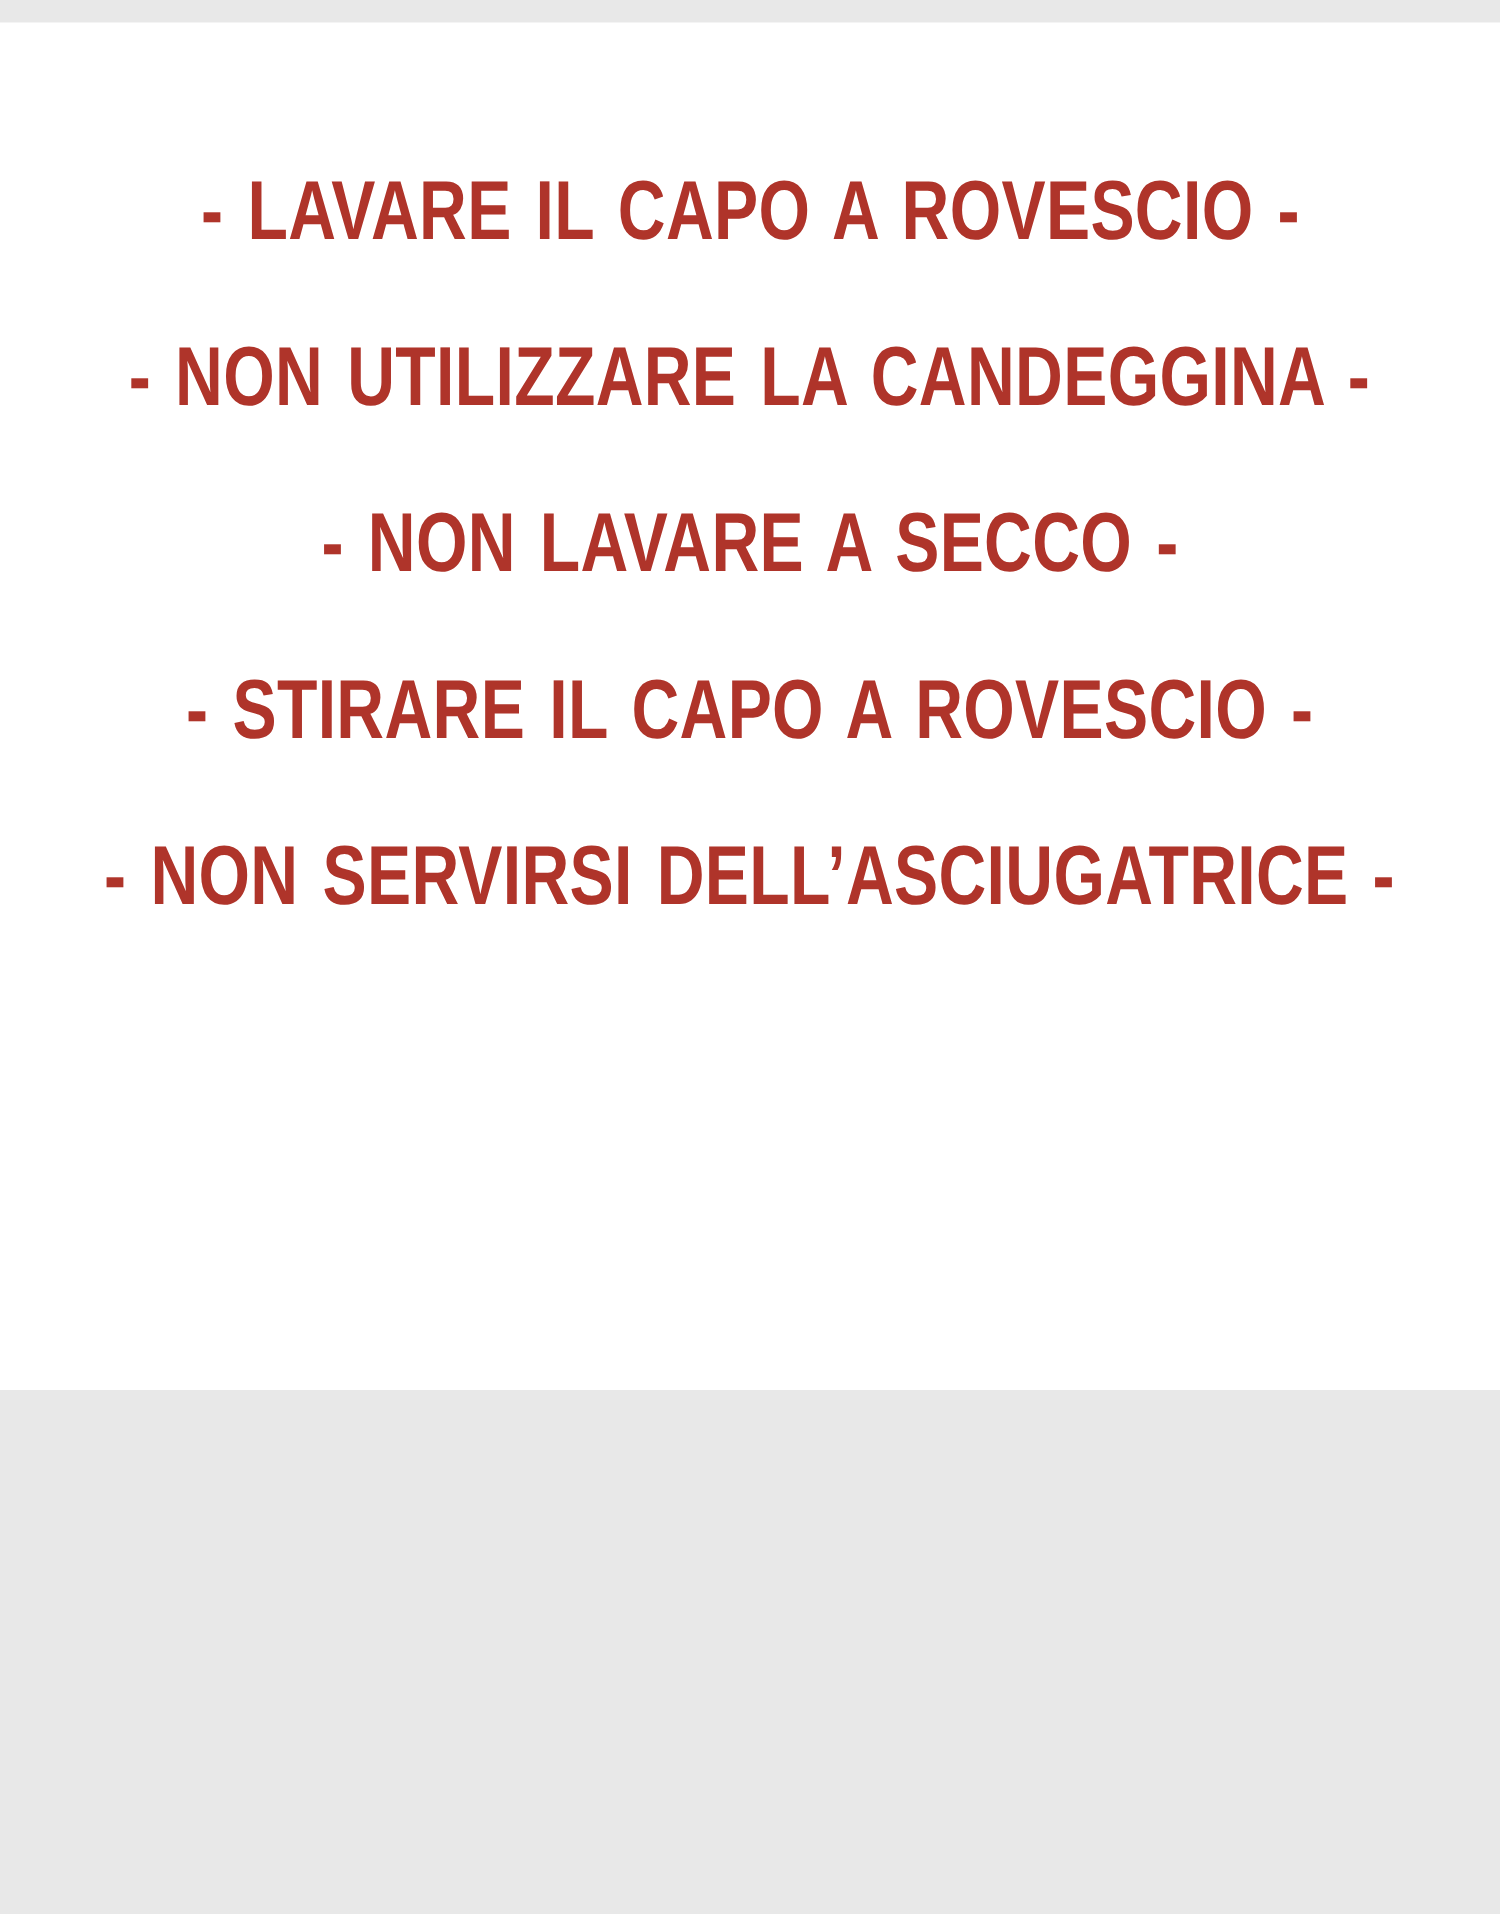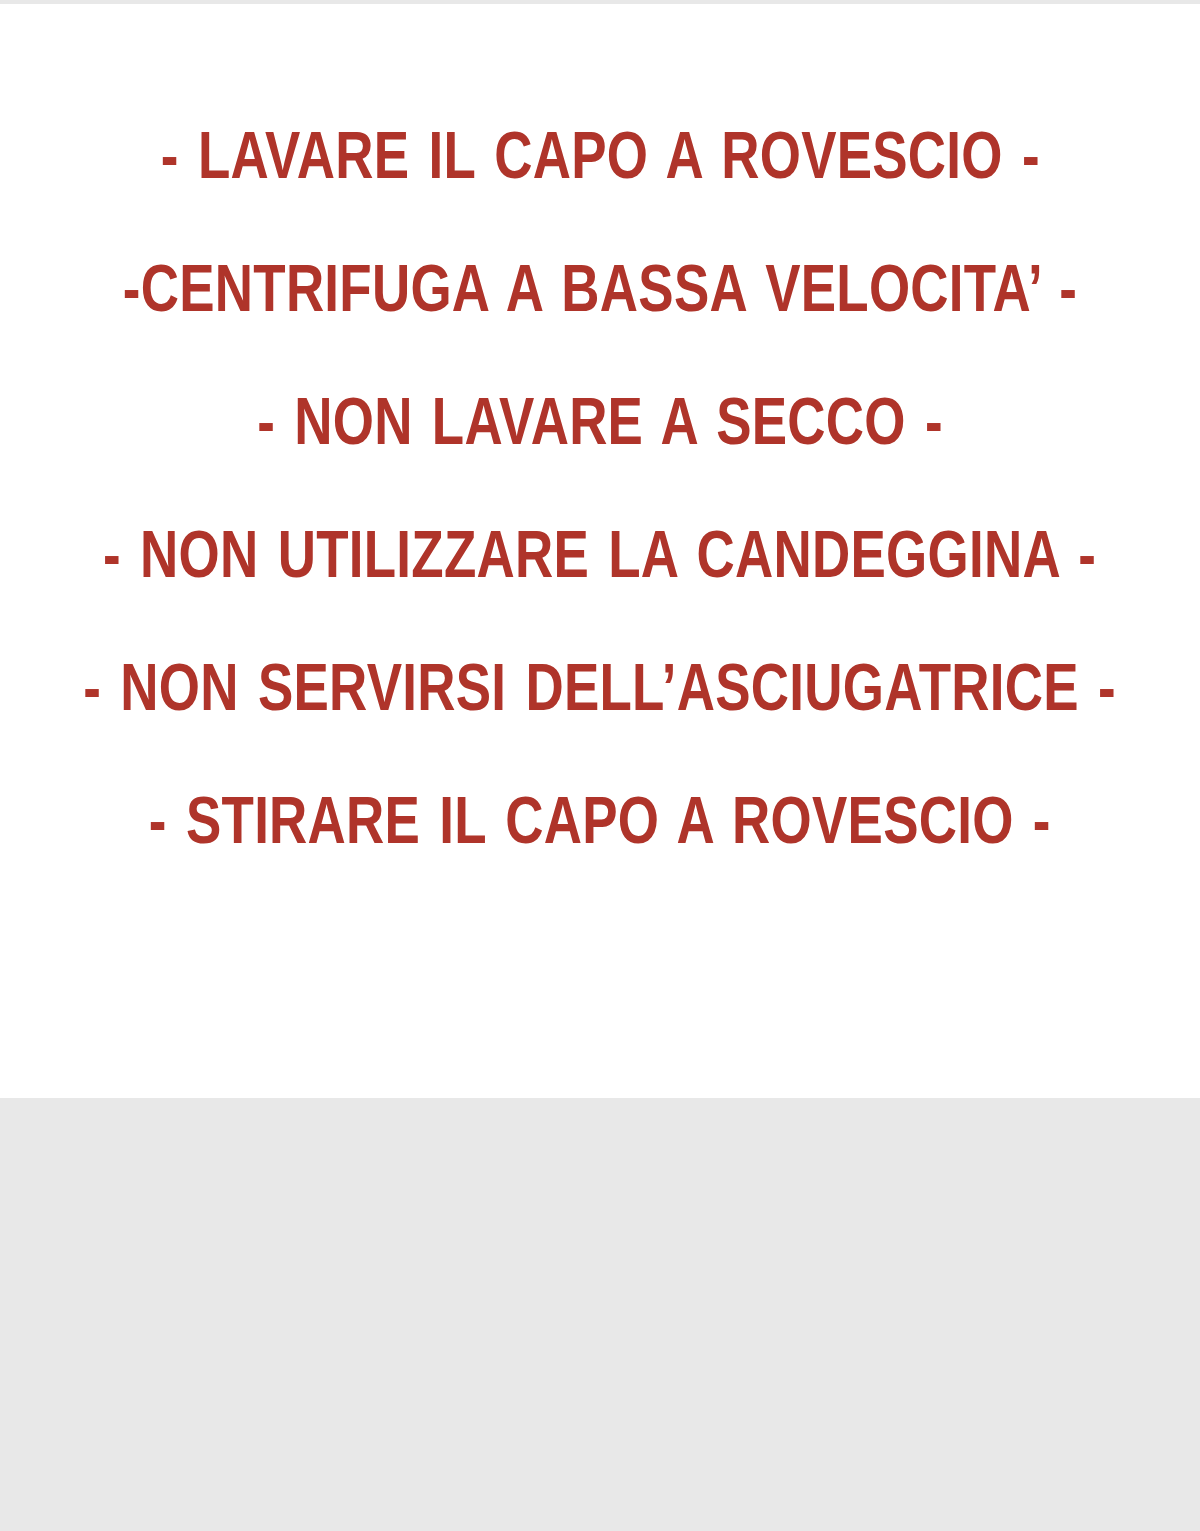--- a/index.html
+++ b/index.html
@@ -7,21 +7,21 @@
     --green: #4C8B3B;
     --bg: #FFFFFF;
   }
   * { margin: 0; padding: 0; box-sizing: border-box; }
   html, body { background: #e8e8e8; }
   .stage {
     position: relative;
     width: 1200px;
     height: 1094px;
     background: var(--bg);
-    margin: 4px auto;
+    margin: 18px auto;
     overflow: hidden;
     font-family: "Liberation Sans", sans-serif;
   }
   .instructions {
     position: absolute;
     top: 84px;
     left: 0;
     width: 1200px;
   }
   .care-line {
@@ -70,33 +70,30 @@
 </head>
 <body>
 
 <div class="stage">
 
   <div class="instructions">
     <div class="care-line">
       <span>- LAVARE IL CAPO A ROVESCIO -</span>
     </div>
     <div class="care-line">
-      <span>-CENTRIFUGA A BASSA VELOCITA’ -</span>
+      <span>- NON UTILIZZARE LA CANDEGGINA -</span>
     </div>
     <div class="care-line">
       <span>- NON LAVARE A SECCO -</span>
     </div>
     <div class="care-line">
-      <span>- NON UTILIZZARE LA CANDEGGINA -</span>
+      <span>- STIRARE IL CAPO A ROVESCIO -</span>
     </div>
     <div class="care-line">
       <span>- NON SERVIRSI DELL’ASCIUGATRICE -</span>
-    </div>
-    <div class="care-line">
-      <span>- STIRARE IL CAPO A ROVESCIO -</span>
     </div>
   </div>
 
   <div class="icon-row">
 
     <div class="wash-icon-box">
       <svg viewBox="0 0 340 200" aria-hidden="true">
 
         <path class="stroke" d="M 22 10 L 50 156 Q 54 176 72 177 L 260 181 Q 279 182 283 164 L 316 8"></path>
 

